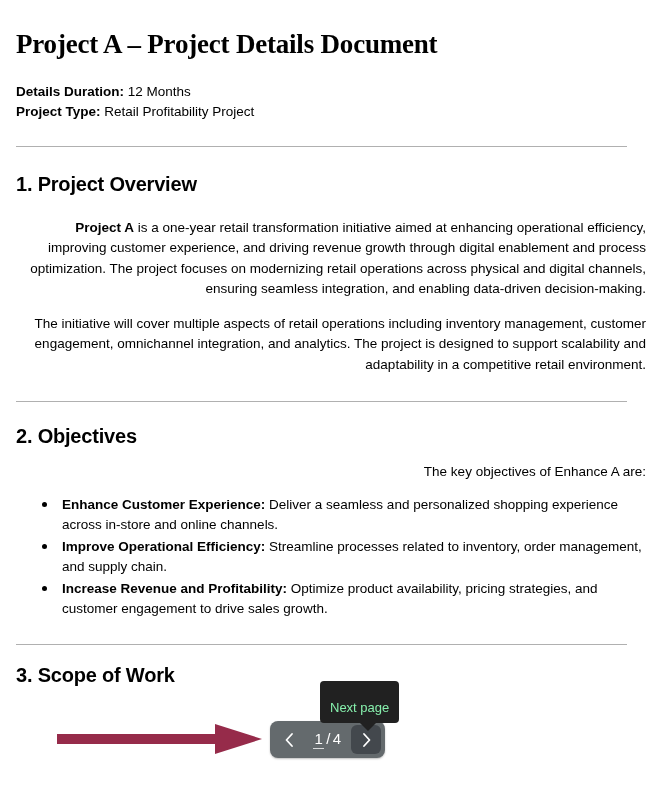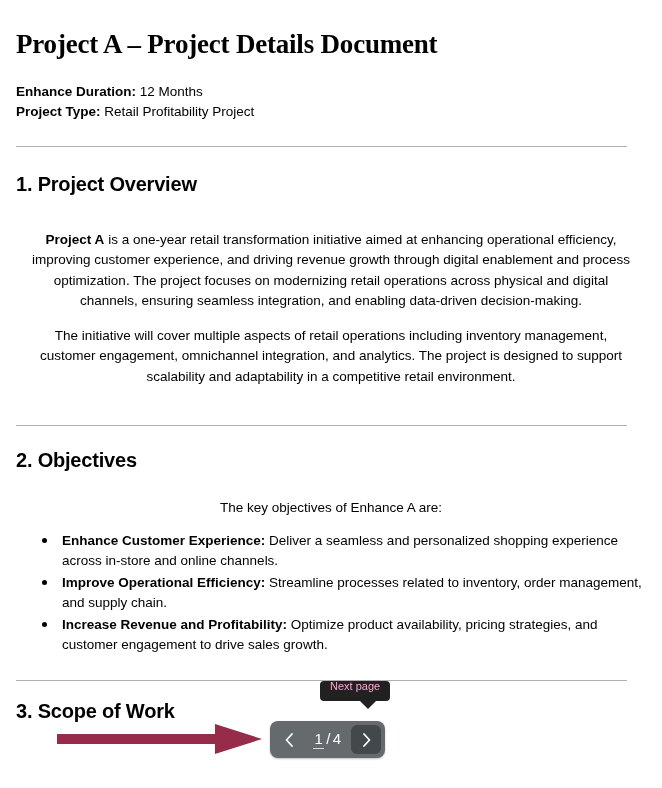--- a/index.html
+++ b/index.html
@@ -54,22 +54,22 @@
     font-size: 20px;
     font-weight: bold;
     margin: 0;
     line-height: 1.2;
     letter-spacing: -0.2px;
   }
 
   p.body-text {
     font-size: 13.5px;
     line-height: 1.52;
-    margin: 12px;
-    text-align: center;
+    margin: 0;
+    text-align: right;
   }
   p.body-text + p.body-text { margin-top: 14px; }
 
   .bold { font-weight: bold; }
 
   ul.objectives {
     list-style: none;
     margin: 12px 0 12px 0;
     padding: 0;
   }
@@ -153,24 +153,24 @@
     padding: 0 1px;
   }
   .pager-sep { padding: 0 1px; }
 
   
   .tooltip {
     position: absolute;
     left: 320px;
     top: 681px;
     background: #212121;
-    color: #f9a8d4;
-    font-size: 11px;
+    color: #86efac;
+    font-size: 13px;
     line-height: 1;
-    padding: 0 10px 9px 10px;
+    padding: 20px 10px 9px 10px;
     border-radius: 4px;
     white-space: nowrap;
   }
   .tooltip-tail {
     position: absolute;
     left: 40px;
     top: 100%;
     width: 0;
     height: 0;
     border-left: 8px solid transparent;
@@ -180,21 +180,21 @@
 </style>
 </head>
 <body>
 
 <div class="page">
 
   <h1 class="doc-title">Project A – Project Details Document</h1>
 
   <div class="meta-block">
     <div class="meta-line">
-      <span class="meta-label">Enhance Duration:</span>
+      <span class="meta-label">Details Duration:</span>
       <span>12 Months</span>
     </div>
     <div class="meta-line">
       <span class="meta-label">Project Type:</span>
       <span>Retail Profitability  Project</span>
     </div>
   </div>
 
   <div class="gap-1"></div>
   <hr class="rule">

